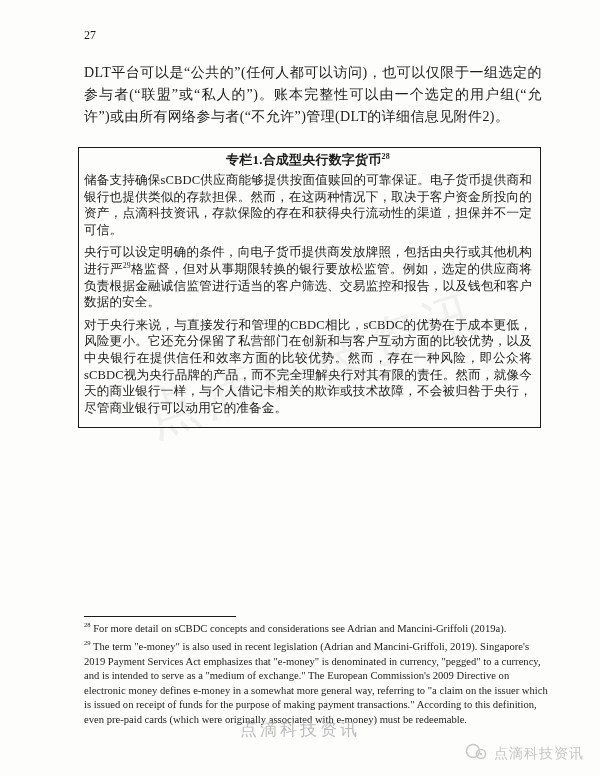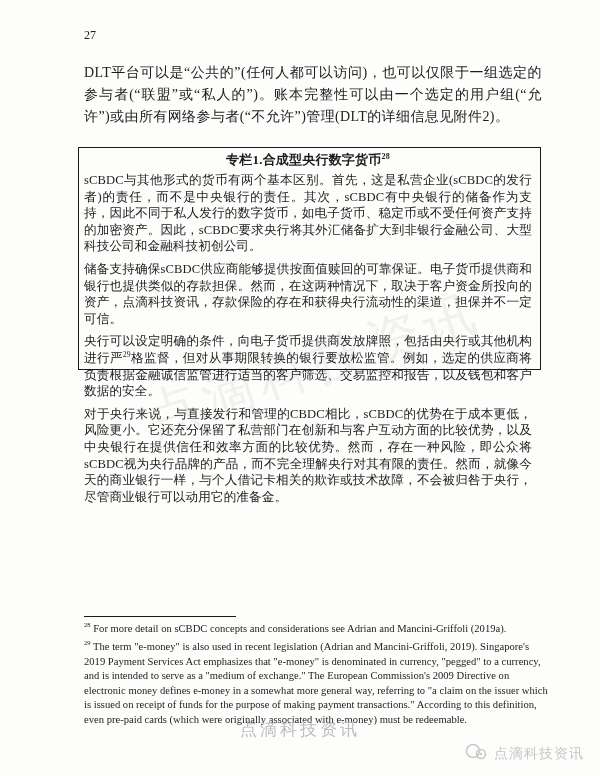--- a/index.html
+++ b/index.html
@@ -26,21 +26,21 @@
     font-size: 14px;
     line-height: 22px;
     text-align: justify;
     letter-spacing: 0.4px;
   }
   .intro { top: 62px; }
   .closing { top: 460px; }
   .box {
     position: absolute;
     top: 147px; left: 78px;
-    width: 463px; height: 223px;
+    width: 463px; height: 281px;
     border: 1.6px solid #1a1a1a;
     padding: 2px 8px 2px 5px;
     background: transparent;
   }
   .box-title {
     text-align: center;
     font-weight: bold;
     font-size: 13px;
     line-height: 19px;
     margin-bottom: 3px;
@@ -109,21 +109,20 @@
 <div class="page">
 
   <div class="wm-diagonal">点滴科技资讯</div>
 
   <div class="pagenum">27</div>
 
   <div class="para intro">DLT平台可以是“公共的”(任何人都可以访问)，也可以仅限于一组选定的参与者(“联盟”或“私人的”)。账本完整性可以由一个选定的用户组(“允许”)或由所有网络参与者(“不允许”)管理(DLT的详细信息见附件2)。</div>
 
   <div class="box">
     <div class="box-title"><span>专栏1.合成型央行数字货币</span><sup>28</sup></div>
-    <div class="box-para">sCBDC与其他形式的货币有两个基本区别。首先，这是私营企业(sCBDC的发行者)的责任，而不是中央银行的责任。其次，sCBDC有中央银行的储备作为支持，因此不同于私人发行的数字货币，如电子货币、稳定币或不受任何资产支持的加密资产。因此，sCBDC要求央行将其外汇储备扩大到非银行金融公司、大型科技公司和金融科技初创公司。</div>
     <div class="box-para">储备支持确保sCBDC供应商能够提供按面值赎回的可靠保证。电子货币提供商和银行也提供类似的存款担保。然而，在这两种情况下，取决于客户资金所投向的资产，点滴科技资讯，存款保险的存在和获得央行流动性的渠道，担保并不一定可信。</div>
     <div class="box-para"><span>央行可以设定明确的条件，向电子货币提供商发放牌照，包括由央行或其他机构进行严</span><sup>29</sup><span>格监督，但对从事期限转换的银行要放松监管。例如，选定的供应商将负责根据金融诚信监管进行适当的客户筛选、交易监控和报告，以及钱包和客户数据的安全。</span></div>
     <div class="box-para">对于央行来说，与直接发行和管理的CBDC相比，sCBDC的优势在于成本更低，风险更小。它还充分保留了私营部门在创新和与客户互动方面的比较优势，以及中央银行在提供信任和效率方面的比较优势。然而，存在一种风险，即公众将sCBDC视为央行品牌的产品，而不完全理解央行对其有限的责任。然而，就像今天的商业银行一样，与个人借记卡相关的欺诈或技术故障，不会被归咎于央行，尽管商业银行可以动用它的准备金。</div>
   </div>
 
 
   <div class="fn-rule"></div>
 
   <div class="footnote fn28"><sup>28</sup><span> For more detail on sCBDC concepts and considerations see Adrian and Mancini-Griffoli (2019a).</span></div>
 

